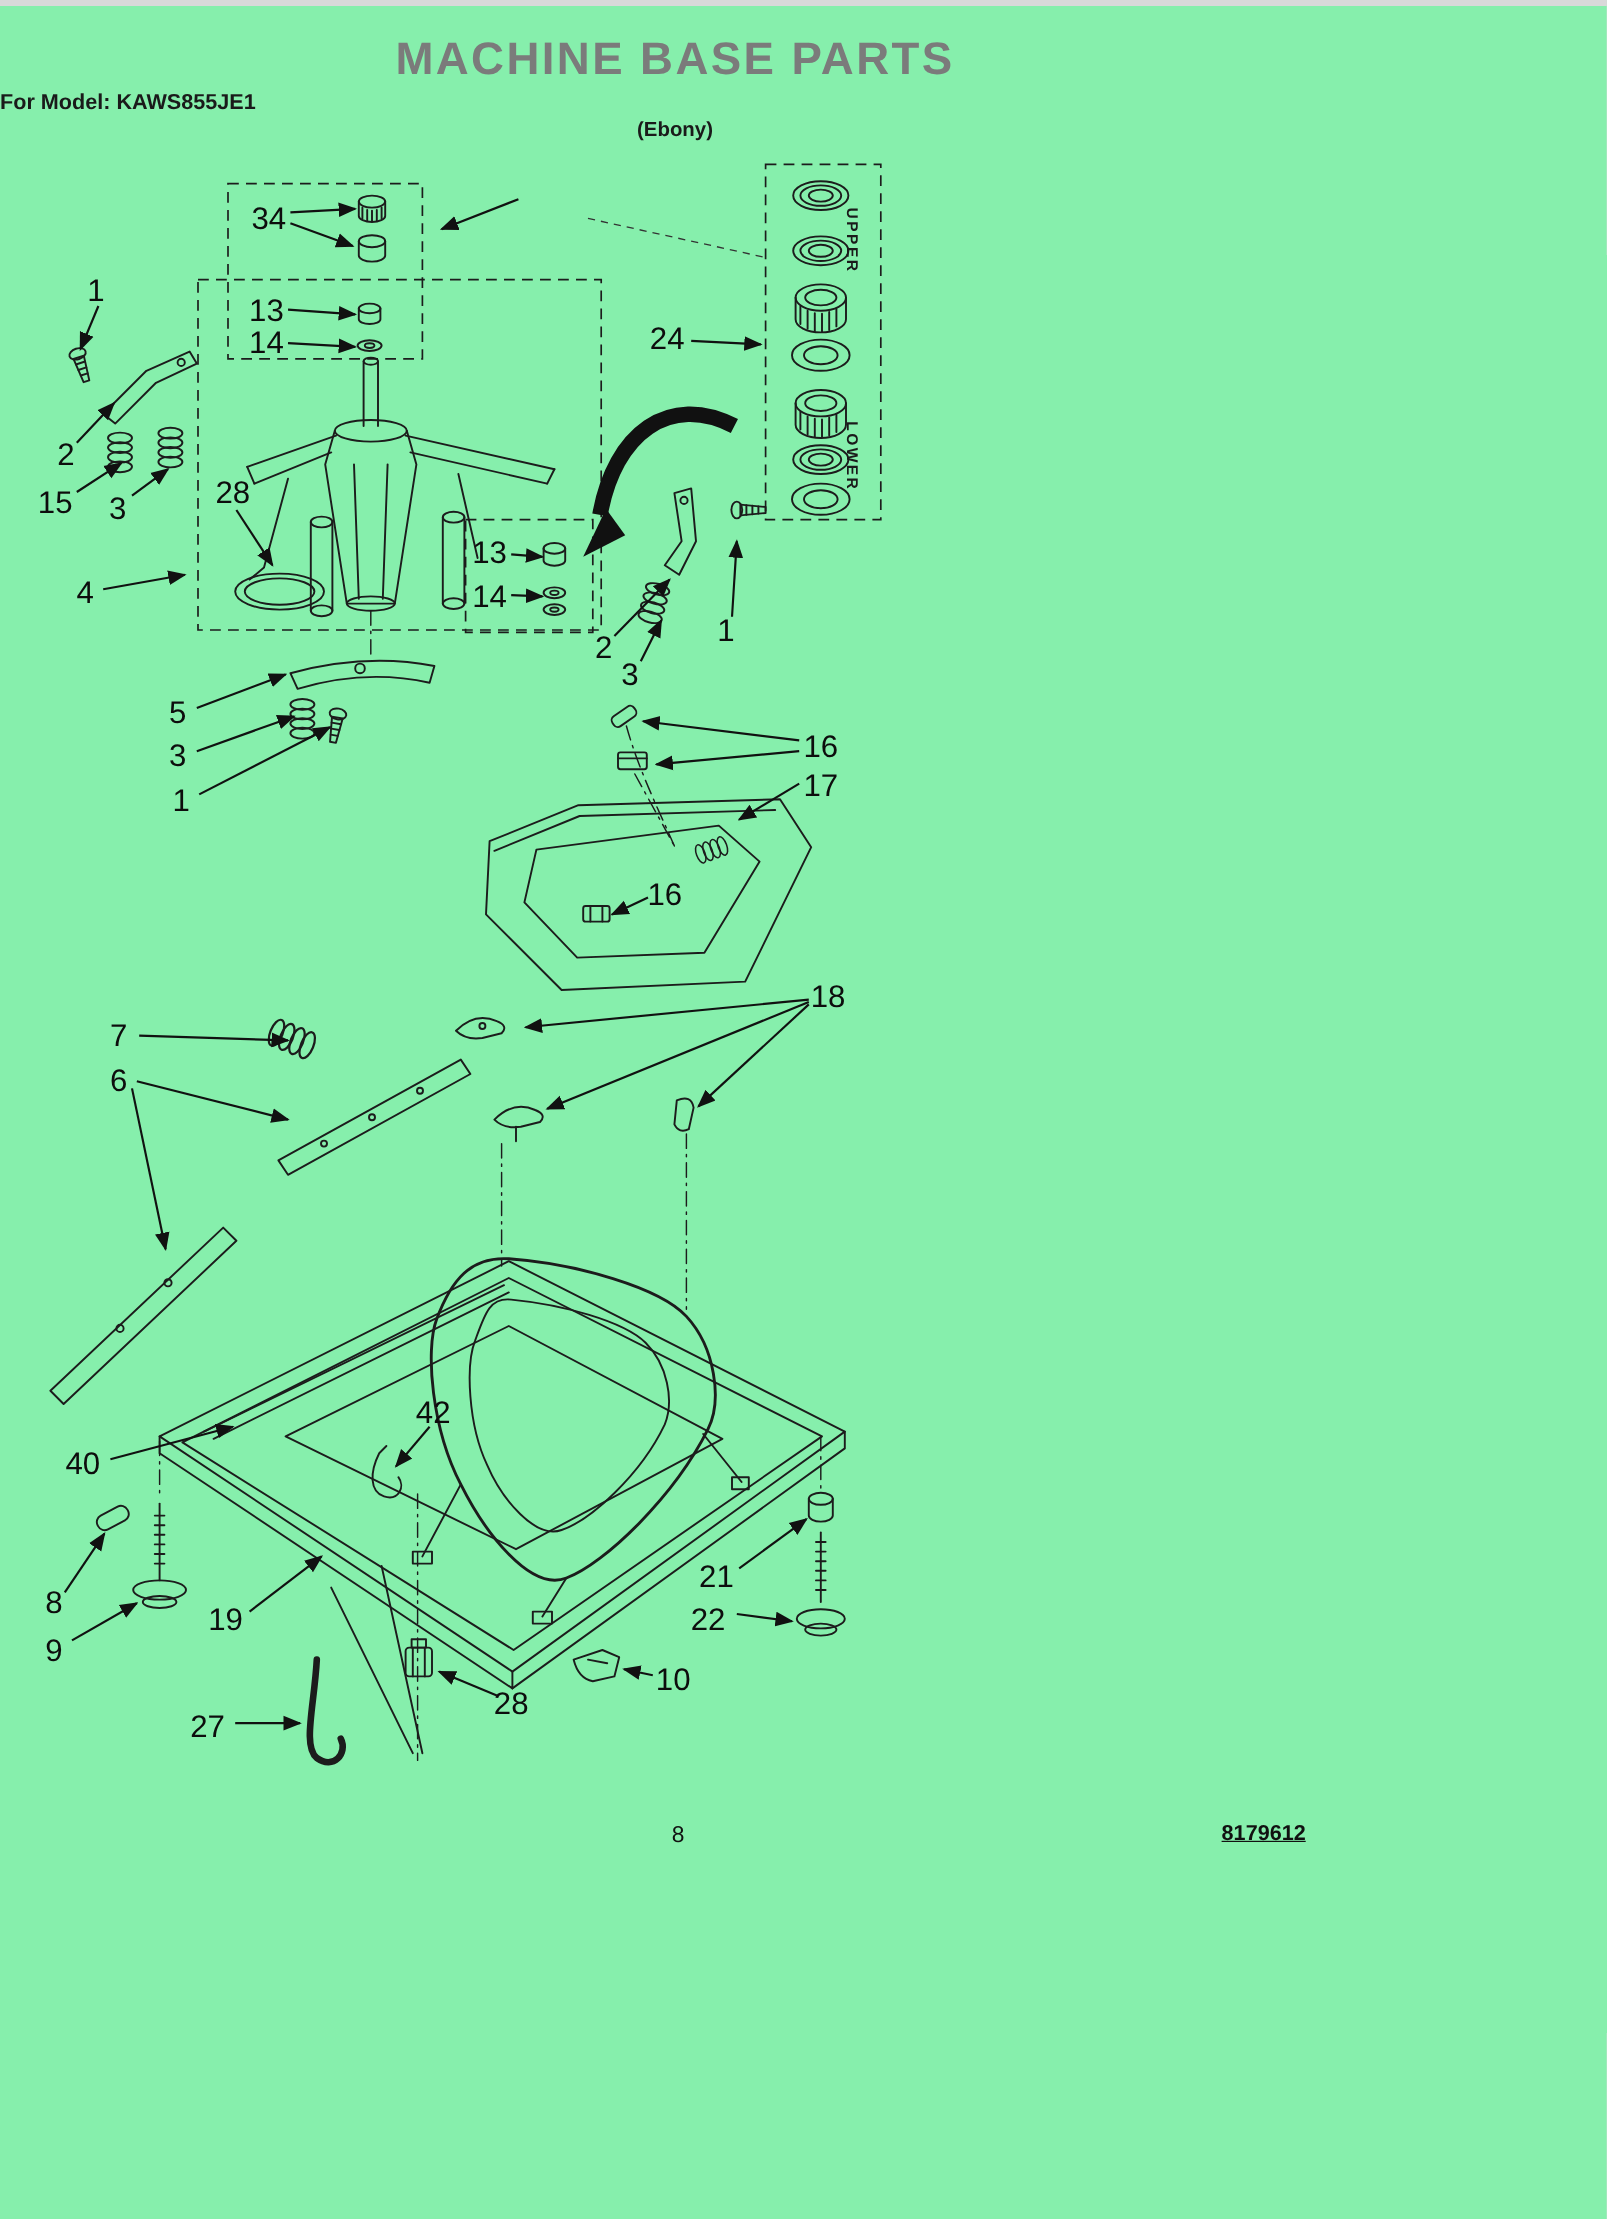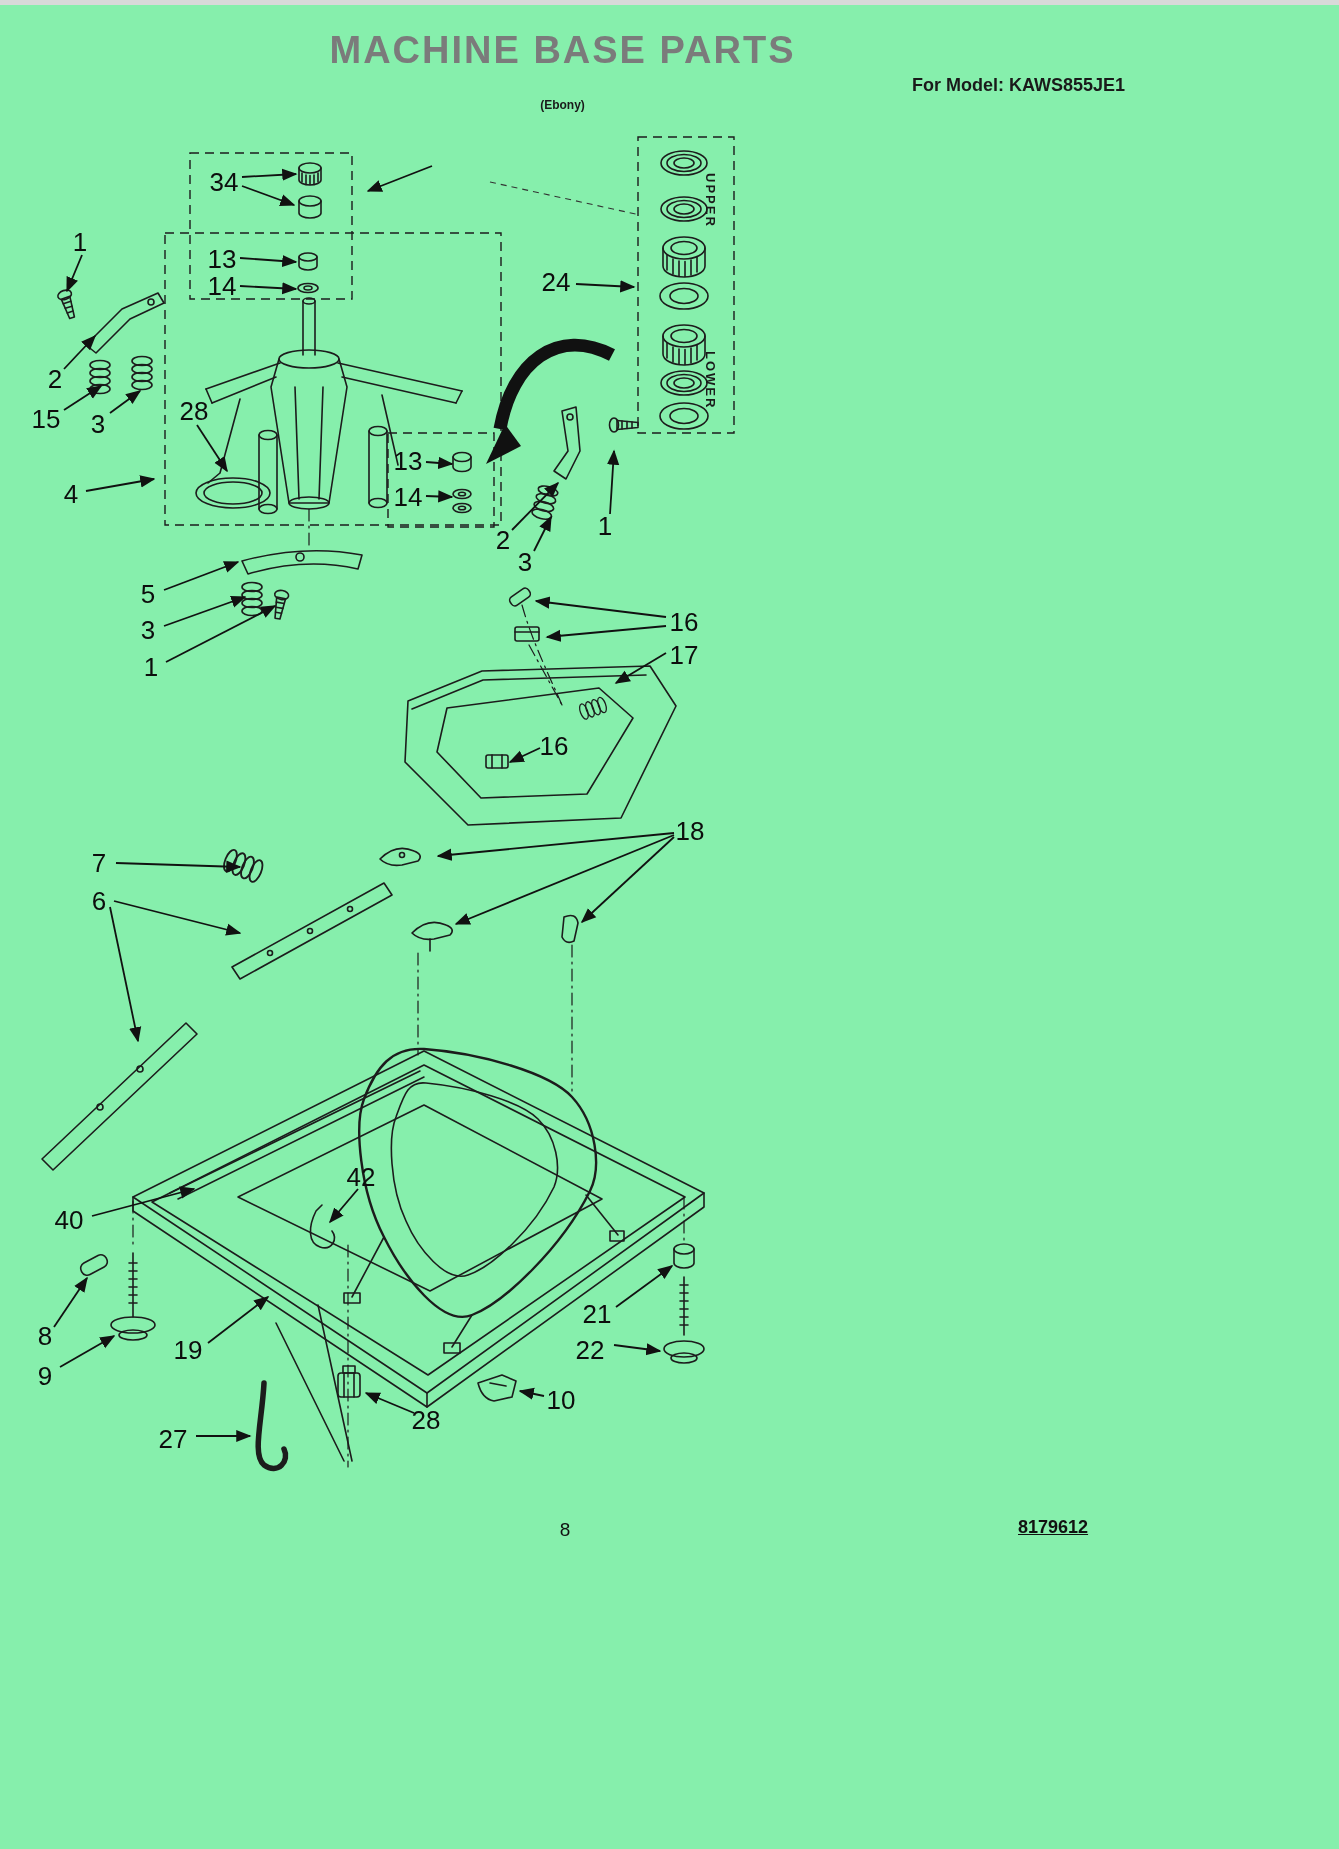--- a/index.html
+++ b/index.html
@@ -19,26 +19,26 @@
   .dash { fill: none; stroke: #1c1c1c; stroke-width: 1.4; stroke-dasharray: 9 6; }
   .dashdot { stroke-dasharray: 12 5 2 5; stroke-width: 1.2; }
   .thindash { fill: none; stroke: #333; stroke-width: 1.1; stroke-dasharray: 6 5; }
   .lead { fill: none; stroke: #111; stroke-width: 1.8; }
   .blackfill { fill: #111; stroke: none; }
   .hdr {
     position: absolute; left: 0; top: 24px; width: 1125px; text-align: center;
     font-size: 38px; font-weight: bold; letter-spacing: 2px; color: #7b7b7b;
   }
   .model {
-    position: absolute; left: 0; top: 70px; width: 1125px; text-align: right;
+    position: absolute; left: 0; top: 70px; width: 1125px; text-align: left;
     font-size: 18px; font-weight: bold; color: #1a1a1a;
   }
   .ebony {
     position: absolute; left: 0; top: 93px; width: 1125px; text-align: center;
-    font-size: 12px; font-weight: bold; color: #1a1a1a;
+    font-size: 17px; font-weight: bold; color: #1a1a1a;
   }
   .callout {
     position: absolute; transform: translate(-50%, -50%);
     font-size: 26px; color: #0d0d0d; white-space: nowrap;
   }
   .vlabel {
     position: absolute; writing-mode: vertical-rl;
     font-size: 13px; letter-spacing: 2px; color: #1a1a1a; font-weight: bold;
   }
   .pageno {

